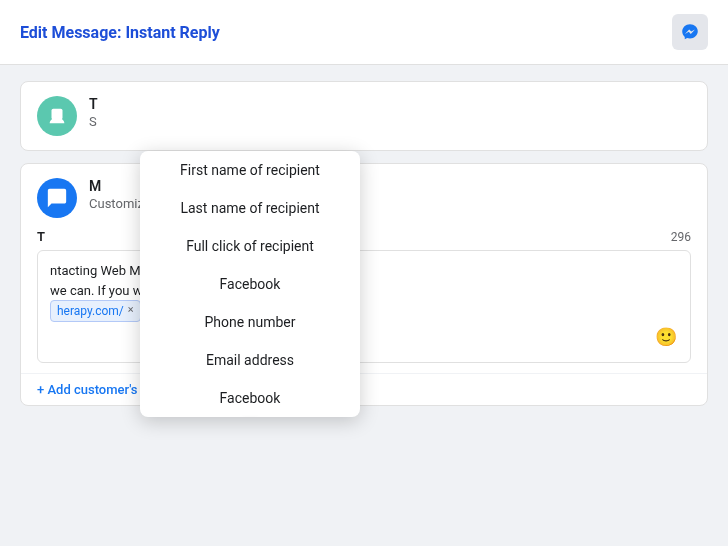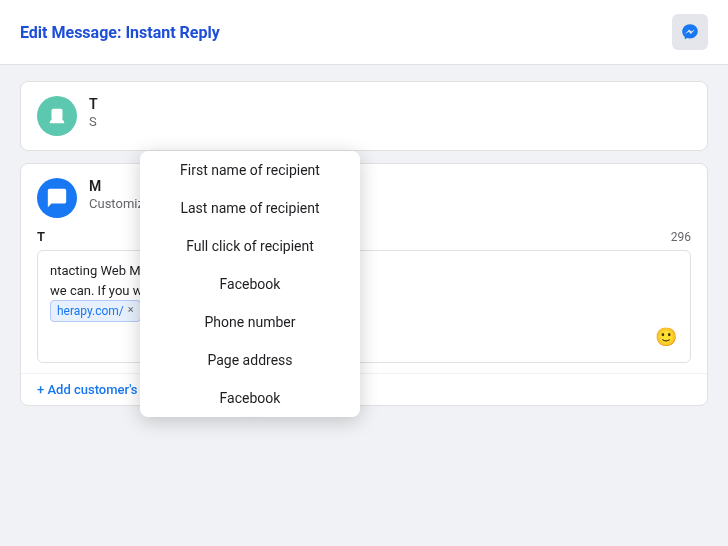--- a/index.html
+++ b/index.html
@@ -322,18 +322,18 @@
         <span>+ Add customer's name</span>
       </div>
     </div>
 
     <div class="dropdown-menu">
       <div class="dropdown-item">First name of recipient</div>
       <div class="dropdown-item">Last name of recipient</div>
       <div class="dropdown-item">Full click of recipient</div>
       <div class="dropdown-item">Facebook</div>
       <div class="dropdown-item">Phone number</div>
-      <div class="dropdown-item">Page address</div>
+      <div class="dropdown-item">Email address</div>
       <div class="dropdown-item">Facebook</div>
     </div>
 
   </div>
 </div>
 
 </body></html>

